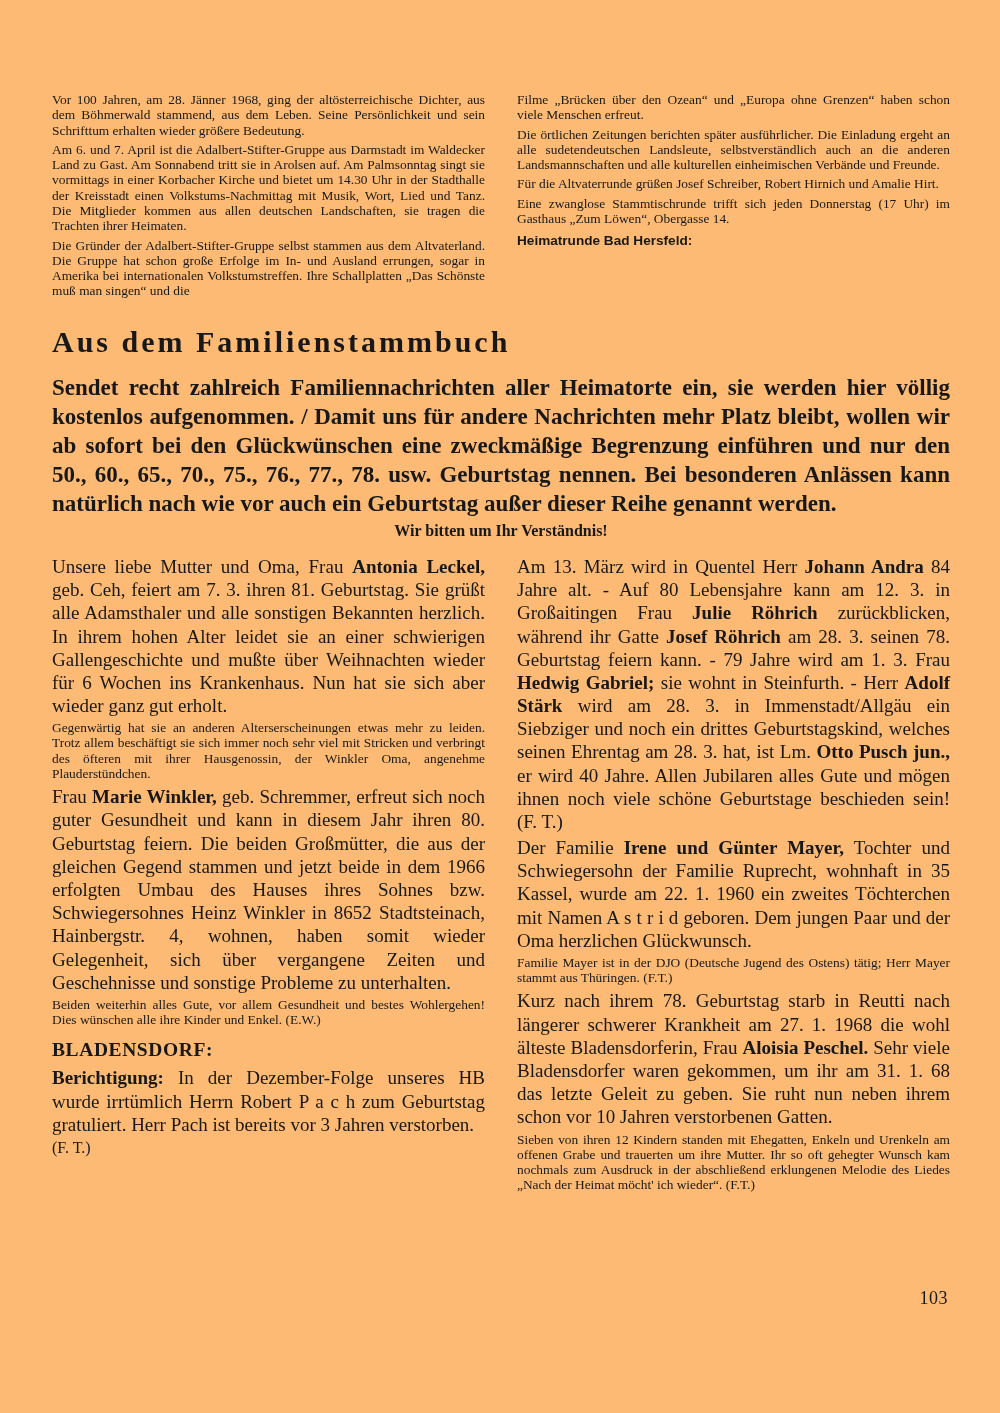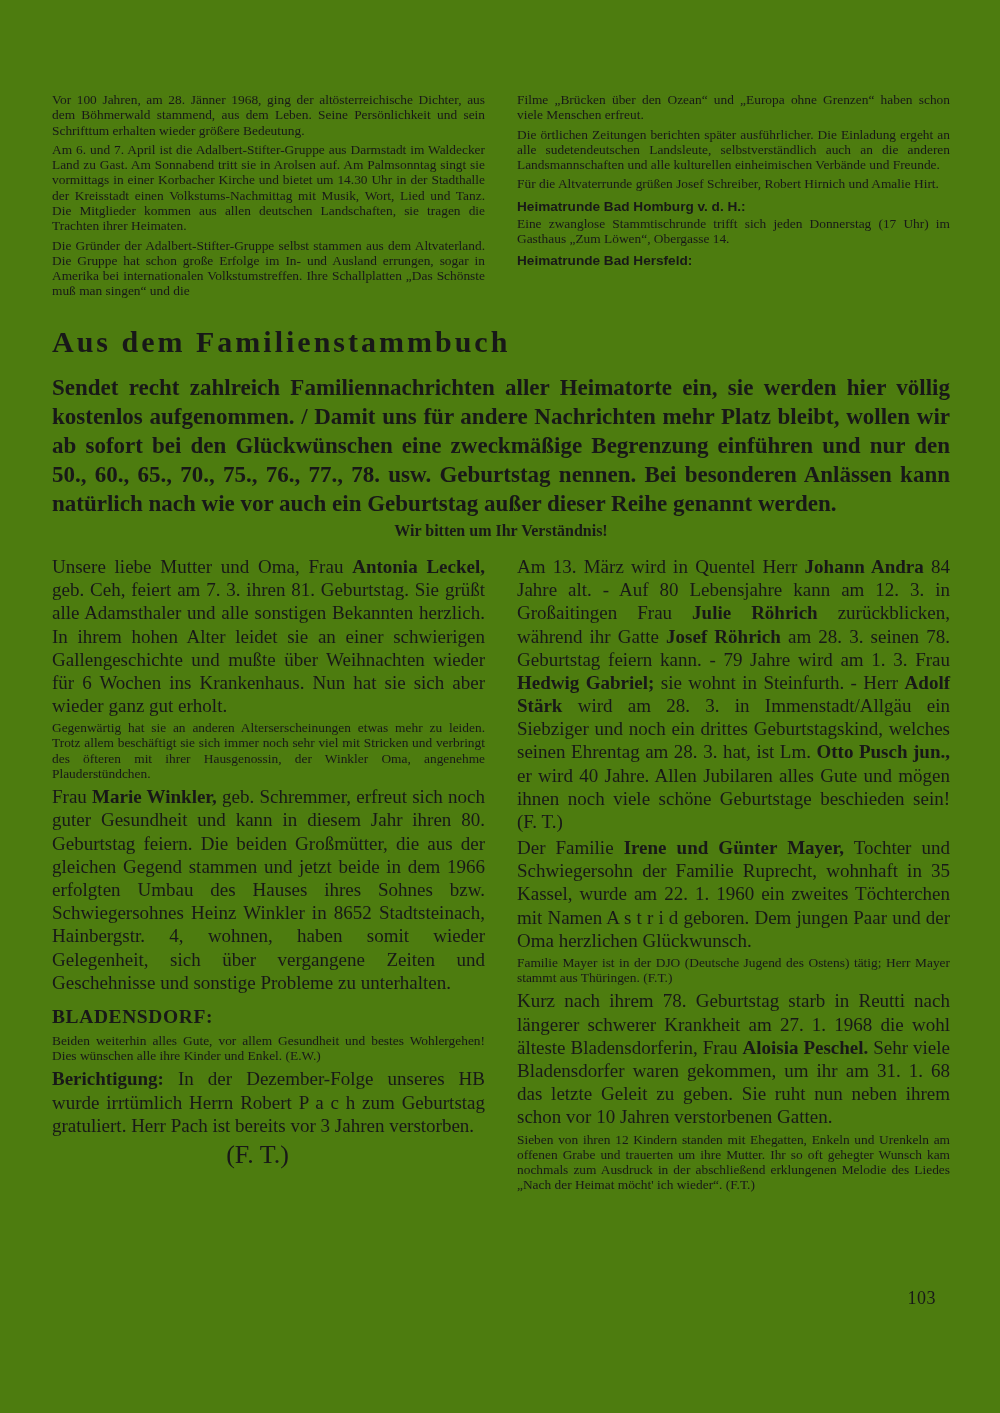--- a/index.html
+++ b/index.html
@@ -1,86 +1,85 @@
 <!DOCTYPE html>
 <html lang="de"><head>
 <meta charset="utf-8">
 <style>
   * { margin:0; padding:0; box-sizing:border-box; }
   html, body { background:#d9d9d6; }
   .page {
     width:1000px; height:1413px; margin:0 auto; position:relative;
-    background:#4d7c0f; color:#181818; overflow:hidden;
+    background:#fdba74; color:#181818; overflow:hidden;
     padding:92px 50px 40px 52px;
     font-family:"Liberation Serif","DejaVu Serif",serif;
   }
   .cols { display:flex; gap:32px; }
   .col { flex:1 1 0; min-width:0; }
 
   .blk { text-align:justify; }
   .blk.small   { font-size:13.4px; line-height:1.14; margin-bottom:4px; }
   .blk.body    { font-size:19px;   line-height:1.22; margin-bottom:3px; }
   .blk.subhead { font-family:"Liberation Sans","DejaVu Sans",sans-serif;
                  font-weight:bold; font-size:13.6px; text-align:left;
                  margin:7px 0 2px; }
   .blk.section { font-size:19.5px; font-weight:bold; letter-spacing:0.6px;
                  text-align:left; margin:12px 0 5px; }
-  .blk.right   { text-align:center; font-size:26px; padding-right:22px; margin-top:2px; }
+  .blk.right   { text-align:left; font-size:16px; padding-right:22px; margin-top:2px; }
   .b { font-weight:bold; }
 
   .main-title {
     text-align:left; font-size:30px; font-weight:bold;
     letter-spacing:3px; margin:22px 0 14px;
   }
   .intro {
     font-weight:bold; font-size:23px; line-height:1.27;
     text-align:justify;
   }
   .intro-last {
     font-weight:bold; font-size:16px; line-height:1.27;
     text-align:center; margin:2px 0 14px;
   }
   .page-number {
-    position:absolute; right:64px; bottom:104px;
+    position:absolute; right:52px; bottom:104px;
     font-size:18px; letter-spacing:0.5px;
   }
 </style>
 </head>
 <body>
 
 <div class="page">
 
   <div class="cols">
     <div class="col">
         <p class="blk small"><span>Vor 100 Jahren, am 28. Jänner 1968, ging der altösterreichische Dichter, aus dem Böhmerwald stammend, aus dem Leben. Seine Persönlichkeit und sein Schrifttum erhalten wieder größere Bedeutung.</span></p>
         <p class="blk small"><span>Am 6. und 7. April ist die Adalbert-Stifter-Gruppe aus Darmstadt im Waldecker Land zu Gast. Am Sonnabend tritt sie in Arolsen auf. Am Palmsonntag singt sie vormittags in einer Korbacher Kirche und bietet um 14.30 Uhr in der Stadthalle der Kreisstadt einen Volkstums-Nachmittag mit Musik, Wort, Lied und Tanz. Die Mitglieder kommen aus allen deutschen Landschaften, sie tragen die Trachten ihrer Heimaten.</span></p>
         <p class="blk small"><span>Die Gründer der Adalbert-Stifter-Gruppe selbst stammen aus dem Altvaterland. Die Gruppe hat schon große Erfolge im In- und Ausland errungen, sogar in Amerika bei internationalen Volkstumstreffen. Ihre Schallplatten „Das Schönste muß man singen“ und die</span></p>
       </div>
     <div class="col">
         <p class="blk small"><span>Filme „Brücken über den Ozean“ und „Europa ohne Grenzen“ haben schon viele Menschen erfreut.</span></p>
         <p class="blk small"><span>Die örtlichen Zeitungen berichten später ausführlicher. Die Einladung ergeht an alle sudetendeutschen Landsleute, selbstverständlich auch an die anderen Landsmannschaften und alle kulturellen einheimischen Verbände und Freunde.</span></p>
         <p class="blk small"><span>Für die Altvaterrunde grüßen Josef Schreiber, Robert Hirnich und Amalie Hirt.</span></p>
-        <p class="blk subhead"><span class="b">Heimatrunde Bad Homburg v. d. H.:</span></p>
         <p class="blk small"><span>Eine zwanglose Stammtischrunde trifft sich jeden Donnerstag (17 Uhr) im Gasthaus „Zum Löwen“, Obergasse 14.</span></p>
         <p class="blk subhead"><span class="b">Heimatrunde Bad Hersfeld:</span></p>
       </div>
   </div>
 
   <h1 class="main-title">Aus dem Familienstammbuch</h1>
 
   <p class="intro">Sendet recht zahlreich Familiennachrichten aller Heimatorte ein, sie werden hier völlig kostenlos aufgenommen. / Damit uns für andere Nachrichten mehr Platz bleibt, wollen wir ab sofort bei den Glückwünschen eine zweckmäßige Begrenzung einführen und nur den 50., 60., 65., 70., 75., 76., 77., 78. usw. Geburtstag nennen. Bei besonderen Anlässen kann natürlich nach wie vor auch ein Geburtstag außer dieser Reihe genannt werden.</p>
   <p class="intro-last">Wir bitten um Ihr Verständnis!</p>
 
   <div class="cols">
     <div class="col">
         <p class="blk body"><span>Unsere liebe Mutter und Oma, Frau </span><span class="b">Antonia Leckel,</span><span> geb. Ceh, feiert am 7. 3. ihren 81. Geburtstag. Sie grüßt alle Adamsthaler und alle sonstigen Bekannten herzlich. In ihrem hohen Alter leidet sie an einer schwierigen Gallengeschichte und mußte über Weihnachten wieder für 6 Wochen ins Krankenhaus. Nun hat sie sich aber wieder ganz gut erholt.</span></p>
         <p class="blk small"><span>Gegenwärtig hat sie an anderen Alterserscheinungen etwas mehr zu leiden. Trotz allem beschäftigt sie sich immer noch sehr viel mit Stricken und verbringt des öfteren mit ihrer Hausgenossin, der Winkler Oma, angenehme Plauderstündchen.</span></p>
         <p class="blk body"><span>Frau </span><span class="b">Marie Winkler,</span><span> geb. Schremmer, erfreut sich noch guter Gesundheit und kann in diesem Jahr ihren 80. Geburtstag feiern. Die beiden Großmütter, die aus der gleichen Gegend stammen und jetzt beide in dem 1966 erfolgten Umbau des Hauses ihres Sohnes bzw. Schwiegersohnes Heinz Winkler in 8652 Stadtsteinach, Hainbergstr. 4, wohnen, haben somit wieder Gelegenheit, sich über vergangene Zeiten und Geschehnisse und sonstige Probleme zu unterhalten.</span></p>
+        <p class="blk small"><span>Beiden weiterhin alles Gute, vor allem Gesundheit und bestes Wohlergehen! Dies wünschen alle ihre Kinder und Enkel. (E.W.)</span></p>
         <p class="blk section"><span class="b">BLADENSDORF:</span></p>
-        <p class="blk small"><span>Beiden weiterhin alles Gute, vor allem Gesundheit und bestes Wohlergehen! Dies wünschen alle ihre Kinder und Enkel. (E.W.)</span></p>
         <p class="blk body"><span class="b">Berichtigung:</span><span> In der Dezember-Folge unseres HB wurde irrtümlich Herrn Robert P a c h zum Geburtstag gratuliert. Herr Pach ist bereits vor 3 Jahren verstorben.</span></p>
         <p class="blk right"><span>(F. T.)</span></p>
       </div>
     <div class="col">
         <p class="blk body"><span>Am 13. März wird in Quentel Herr </span><span class="b">Johann Andra</span><span> 84 Jahre alt. - Auf 80 Lebensjahre kann am 12. 3. in Großaitingen Frau </span><span class="b">Julie Röhrich</span><span> zurückblicken, während ihr Gatte </span><span class="b">Josef Röhrich</span><span> am 28. 3. seinen 78. Geburtstag feiern kann. - 79 Jahre wird am 1. 3. Frau </span><span class="b">Hedwig Gabriel;</span><span> sie wohnt in Steinfurth. - Herr </span><span class="b">Adolf Stärk</span><span> wird am 28. 3. in Immenstadt/Allgäu ein Siebziger und noch ein drittes Geburtstagskind, welches seinen Ehrentag am 28. 3. hat, ist Lm. </span><span class="b">Otto Pusch jun.,</span><span> er wird 40 Jahre. Allen Jubilaren alles Gute und mögen ihnen noch viele schöne Geburtstage beschieden sein! (F. T.)</span></p>
         <p class="blk body"><span>Der Familie </span><span class="b">Irene und Günter Mayer,</span><span> Tochter und Schwiegersohn der Familie Ruprecht, wohnhaft in 35 Kassel, wurde am 22. 1. 1960 ein zweites Töchterchen mit Namen A s t r i d geboren. Dem jungen Paar und der Oma herzlichen Glückwunsch.</span></p>
         <p class="blk small"><span>Familie Mayer ist in der DJO (Deutsche Jugend des Ostens) tätig; Herr Mayer stammt aus Thüringen. (F.T.)</span></p>
         <p class="blk body"><span>Kurz nach ihrem 78. Geburtstag starb in Reutti nach längerer schwerer Krankheit am 27. 1. 1968 die wohl älteste Bladensdorferin, Frau </span><span class="b">Aloisia Peschel.</span><span> Sehr viele Bladensdorfer waren gekommen, um ihr am 31. 1. 68 das letzte Geleit zu geben. Sie ruht nun neben ihrem schon vor 10 Jahren verstorbenen Gatten.</span></p>
         <p class="blk small"><span>Sieben von ihren 12 Kindern standen mit Ehegatten, Enkeln und Urenkeln am offenen Grabe und trauerten um ihre Mutter. Ihr so oft gehegter Wunsch kam nochmals zum Ausdruck in der abschließend erklungenen Melodie des Liedes „Nach der Heimat möcht' ich wieder“. (F.T.)</span></p>
       </div>

